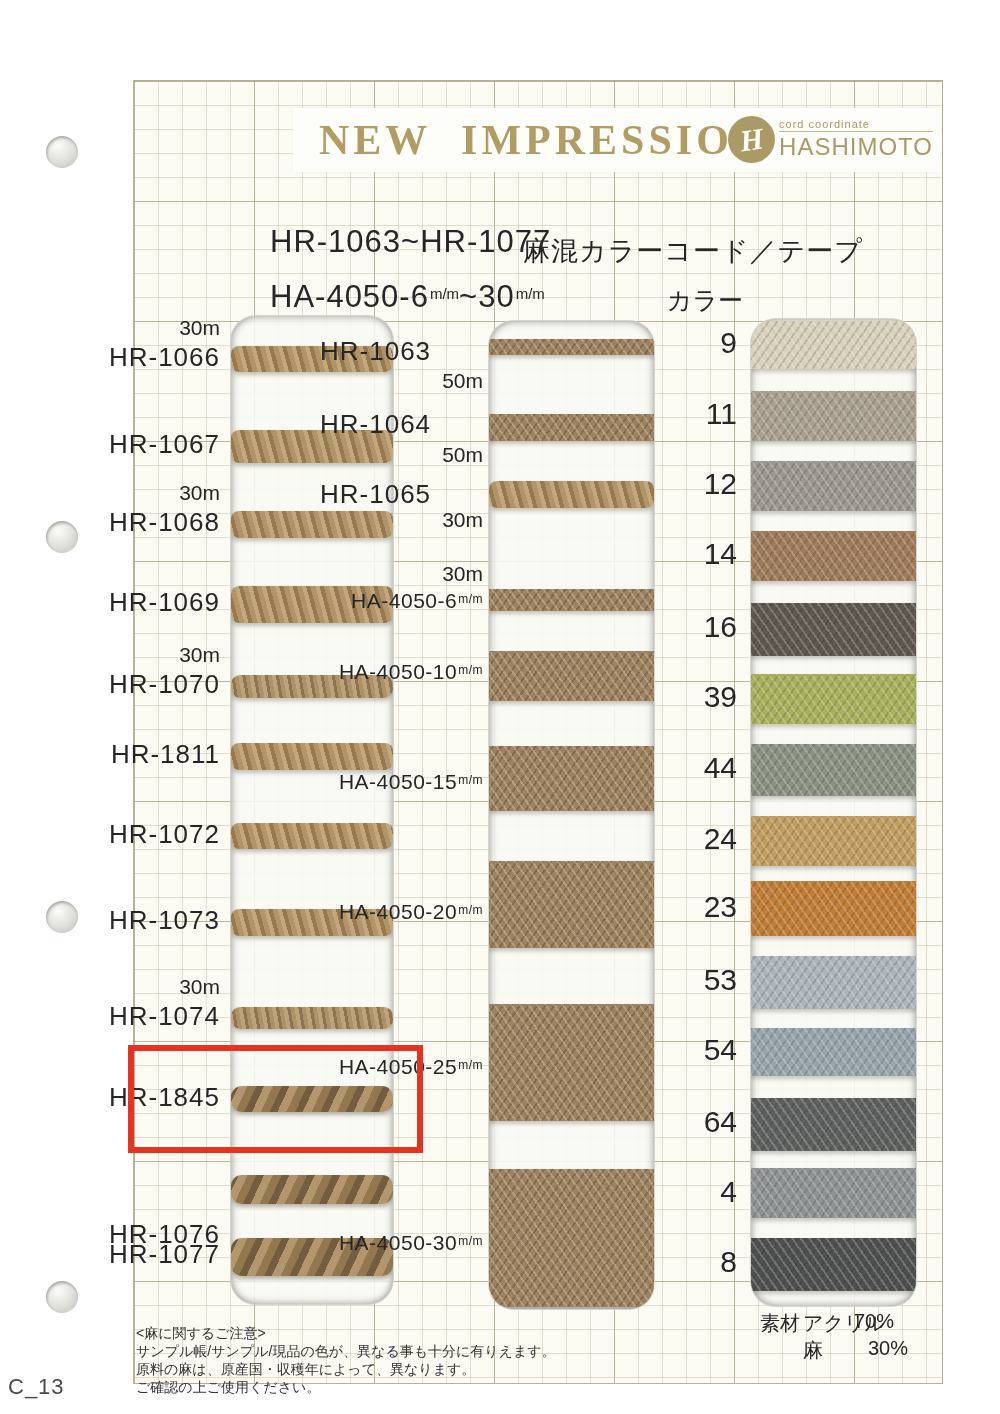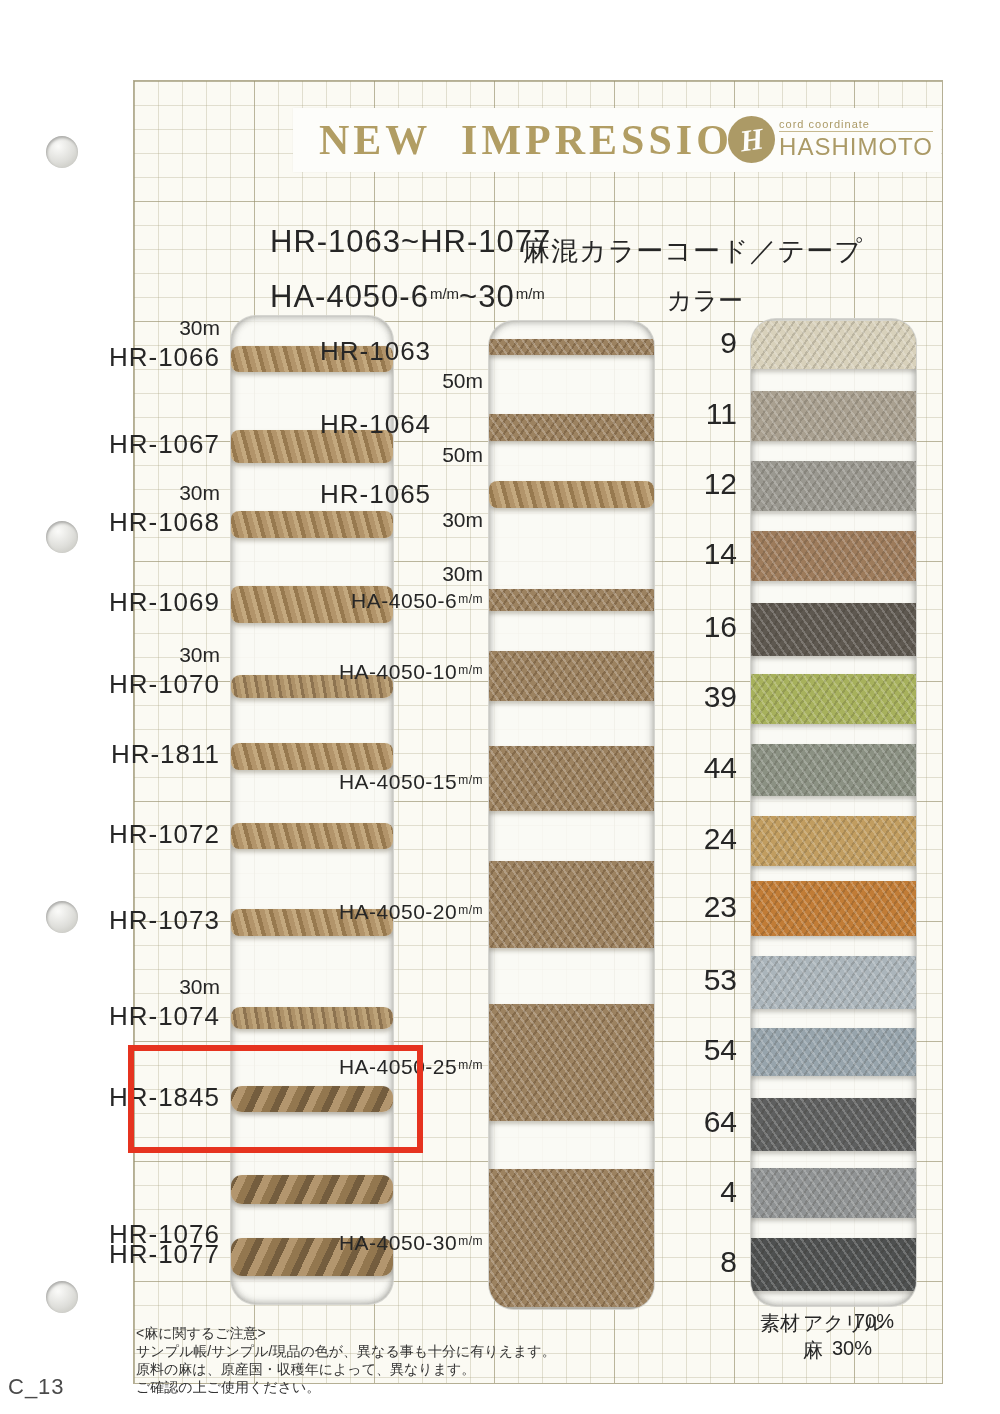--- a/index.html
+++ b/index.html
@@ -198,21 +198,21 @@
     <div class="sample swatch" style="top: 849px; height: 50px; background-color: rgb(144, 147, 148);"></div>
     <div class="sample swatch" style="top: 919px; height: 53px; background-color: rgb(78, 80, 80);"></div>
   </div>
 
   <div class="red-box"></div>
 
   <div class="mat" style="left:760px;top:1310px">素材</div>
   <div class="mat" style="left:803px;top:1310px">アクリル</div>
   <div class="mat mat-pct" style="left:838px;top:1310px">70%</div>
   <div class="mat" style="left:803px;top:1337px">麻</div>
-  <div class="mat mat-pct" style="left:816px;top:1337px">30%</div>
+  <div class="mat mat-pct" style="left:852px;top:1337px">30%</div>
 
   <div class="notes">
     <div>&lt;麻に関するご注意&gt;</div>
     <div>サンプル帳/サンプル/現品の色が、異なる事も十分に有りえます。</div>
     <div>原料の麻は、原産国・収穫年によって、異なります。</div>
     <div>ご確認の上ご使用ください。</div>
   </div>
 
   <div class="page-code">C_13</div>
 

